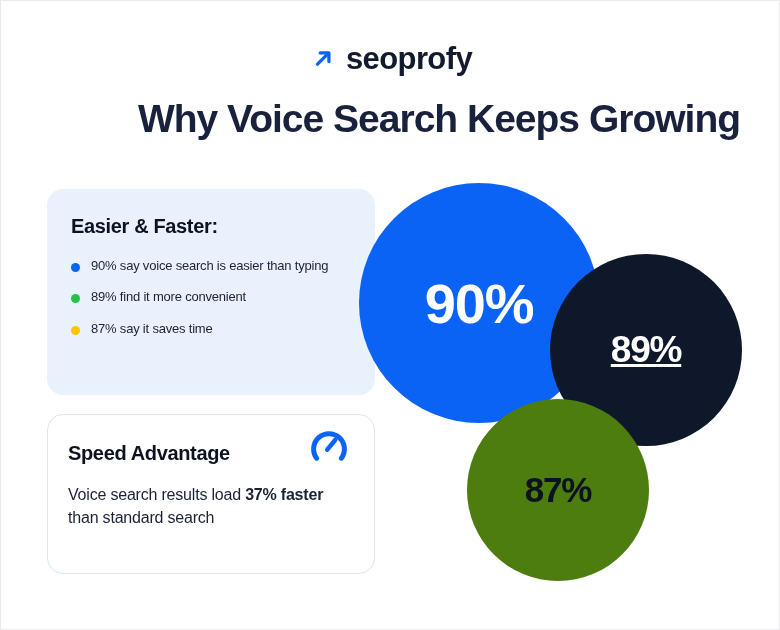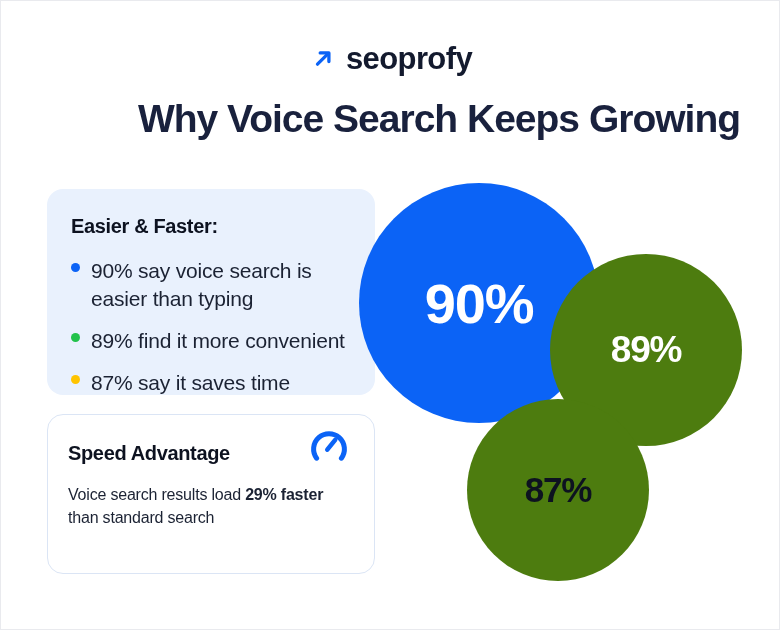--- a/index.html
+++ b/index.html
@@ -95,24 +95,25 @@
     height: 9px;
     border-radius: 50%;
     flex: 0 0 9px;
     margin-top: 6px;
     margin-right: 11px;
   }
   .bullet-dot.blue   { background: #0b63f6; }
   .bullet-dot.green  { background: #22c24b; }
   .bullet-dot.yellow { background: #ffc400; }
   .bullet-text {
-    font-size: 21px;
+    font-size: 13px;
     color: #1b2233;
     line-height: 1.33;
     letter-spacing: -0.2px;
+    text-align: center;
   }
 
   
   #speed-card {
     position: absolute;
     left: 46px;
     top: 413px;
     width: 328px;
     height: 160px;
     background: #ffffff;
@@ -164,24 +165,25 @@
     left: 358px;  top: 182px;
     width: 240px; height: 240px;
     background: #0b63f6;
     color: #ffffff;
     font-size: 56px;
     z-index: 2;
   }
   #bubble-green {
     left: 549px;  top: 253px;
     width: 192px; height: 192px;
-    background: #4d7c0f;
+    background: #0f172a;
     color: #ffffff;
     font-size: 37px;
     z-index: 4;
+    text-decoration: underline;
   }
   #bubble-yellow {
     left: 466px;  top: 398px;
     width: 182px; height: 182px;
     background: #4d7c0f;
     color: #0d1220;
     font-size: 35px;
     z-index: 5;
   }
 </style>
@@ -221,21 +223,21 @@
 
   <div id="speed-card">
     <div id="speed-head">
       <div id="speed-title">Speed Advantage</div>
       <svg id="gauge-icon" viewBox="0 0 42 42">
         <path d="M8.6 33.2 A15.4 15.4 0 1 1 33.4 33.2" stroke="#0b63f6" stroke-width="5" fill="none" stroke-linecap="round"></path>
         <path d="M19.3 24.6 L27.2 14.9" stroke="#0b63f6" stroke-width="4.6" stroke-linecap="round" fill="none"></path>
       </svg>
     </div>
     <div id="speed-desc">
-      <span>Voice search results load </span><b>29% faster</b><span> than standard search</span>
+      <span>Voice search results load </span><b>37% faster</b><span> than standard search</span>
     </div>
   </div>
 
   <div class="bubble" id="bubble-blue">90%</div>
   <div class="bubble" id="bubble-green">89%</div>
   <div class="bubble" id="bubble-yellow">87%</div>
 
 </div>
 
 </body></html>

